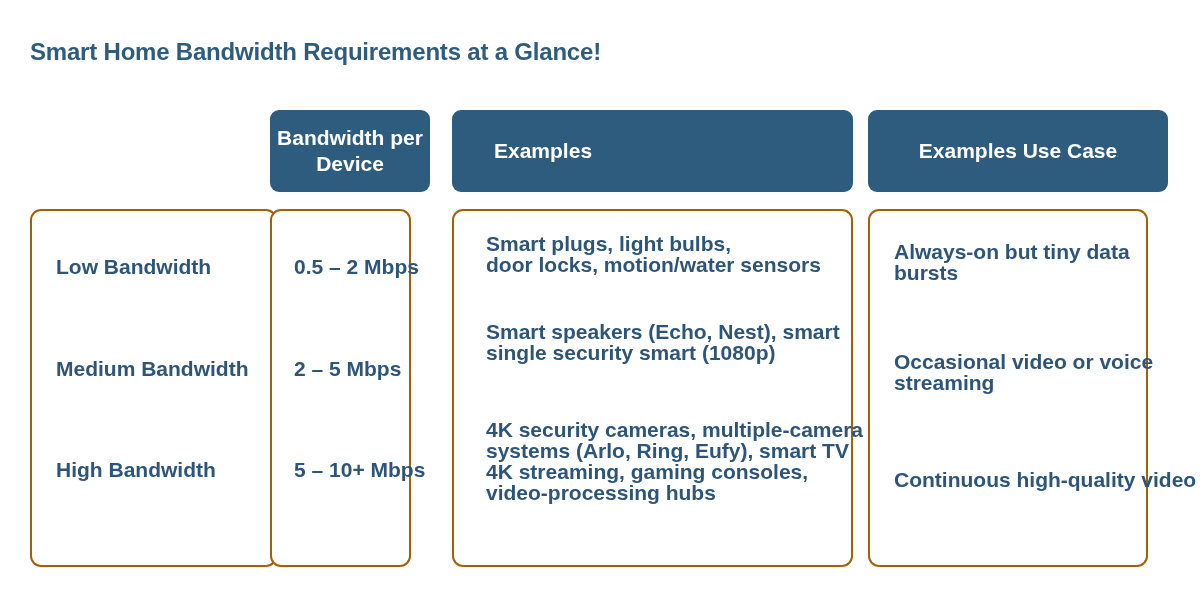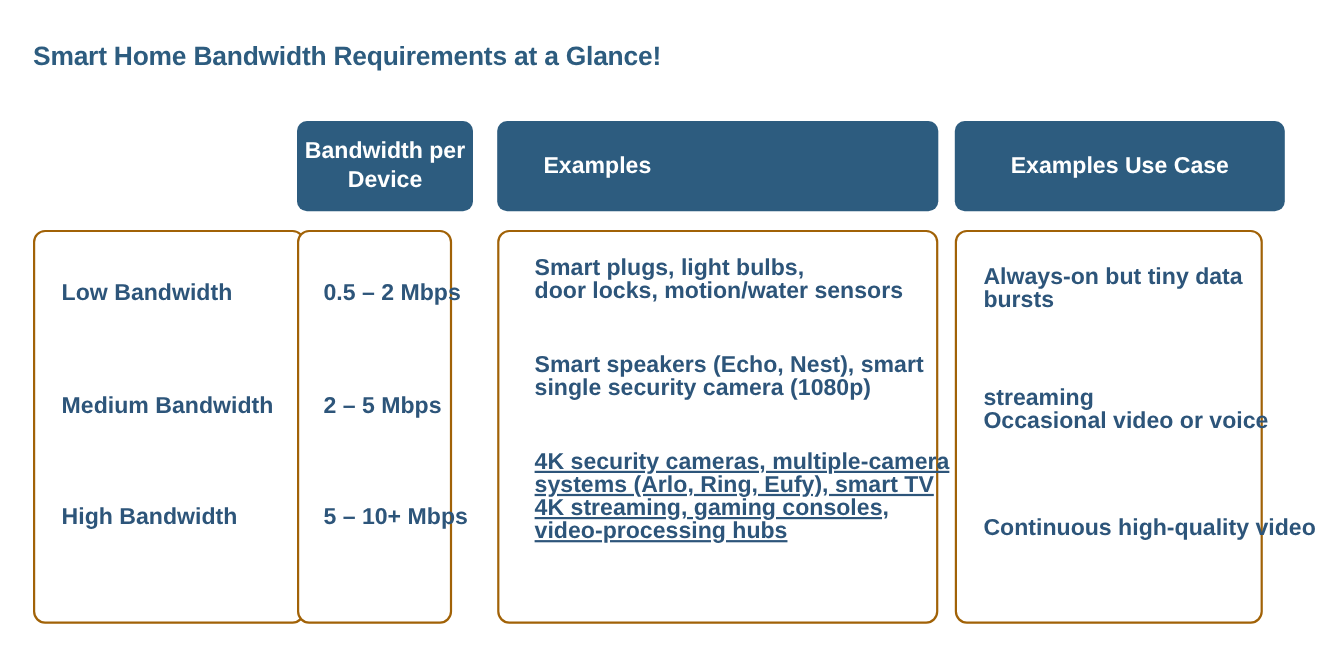--- a/index.html
+++ b/index.html
@@ -103,21 +103,21 @@
   
   .bcell-2 .tblock { left: 22px; right: 8px; }
   .bcell-2 .r1 { top: 45px; }
   .bcell-2 .r2 { top: 147px; }
   .bcell-2 .r3 { top: 248px; }
 
   
   .bcell-3 .tblock { left: 32px; right: 16px; }
   .bcell-3 .r1 { top: 22px; }
   .bcell-3 .r2 { top: 110px; }
-  .bcell-3 .r3 { top: 198px; text-decoration: underline; }
+  .bcell-3 .r3 { top: 208px; }
 
   
   .bcell-4 .tblock { left: 24px; right: 14px; }
   .bcell-4 .r1 { top: 30px; }
   .bcell-4 .r2 { top: 140px; }
   .bcell-4 .r3 { top: 258px; }
 
   .tblock .line { display: block; white-space: pre; }
 </style>
 </head>
@@ -168,38 +168,38 @@
       </div>
     </div>
 
     <div class="bcell bcell-3">
       <div class="tblock r1">
         <span class="line">Smart plugs, light bulbs,</span>
         <span class="line">door locks, motion/water sensors</span>
       </div>
       <div class="tblock r2">
         <span class="line">Smart speakers (Echo, Nest), smart</span>
-        <span class="line">single security camera (1080p)</span>
+        <span class="line">single security smart (1080p)</span>
       </div>
       <div class="tblock r3">
         <span class="line">4K security cameras, multiple-camera</span>
         <span class="line">systems (Arlo, Ring, Eufy), smart TV</span>
         <span class="line">4K streaming, gaming consoles,</span>
         <span class="line">video-processing hubs</span>
       </div>
     </div>
 
     <div class="bcell bcell-4">
       <div class="tblock r1">
         <span class="line">Always-on but tiny data</span>
         <span class="line">bursts</span>
       </div>
       <div class="tblock r2">
+        <span class="line">Occasional video or voice</span>
         <span class="line">streaming</span>
-        <span class="line">Occasional video or voice</span>
       </div>
       <div class="tblock r3">
         <span class="line">Continuous high-quality video</span>
       </div>
     </div>
 
   </div>
 </div>
 
 </body></html>

